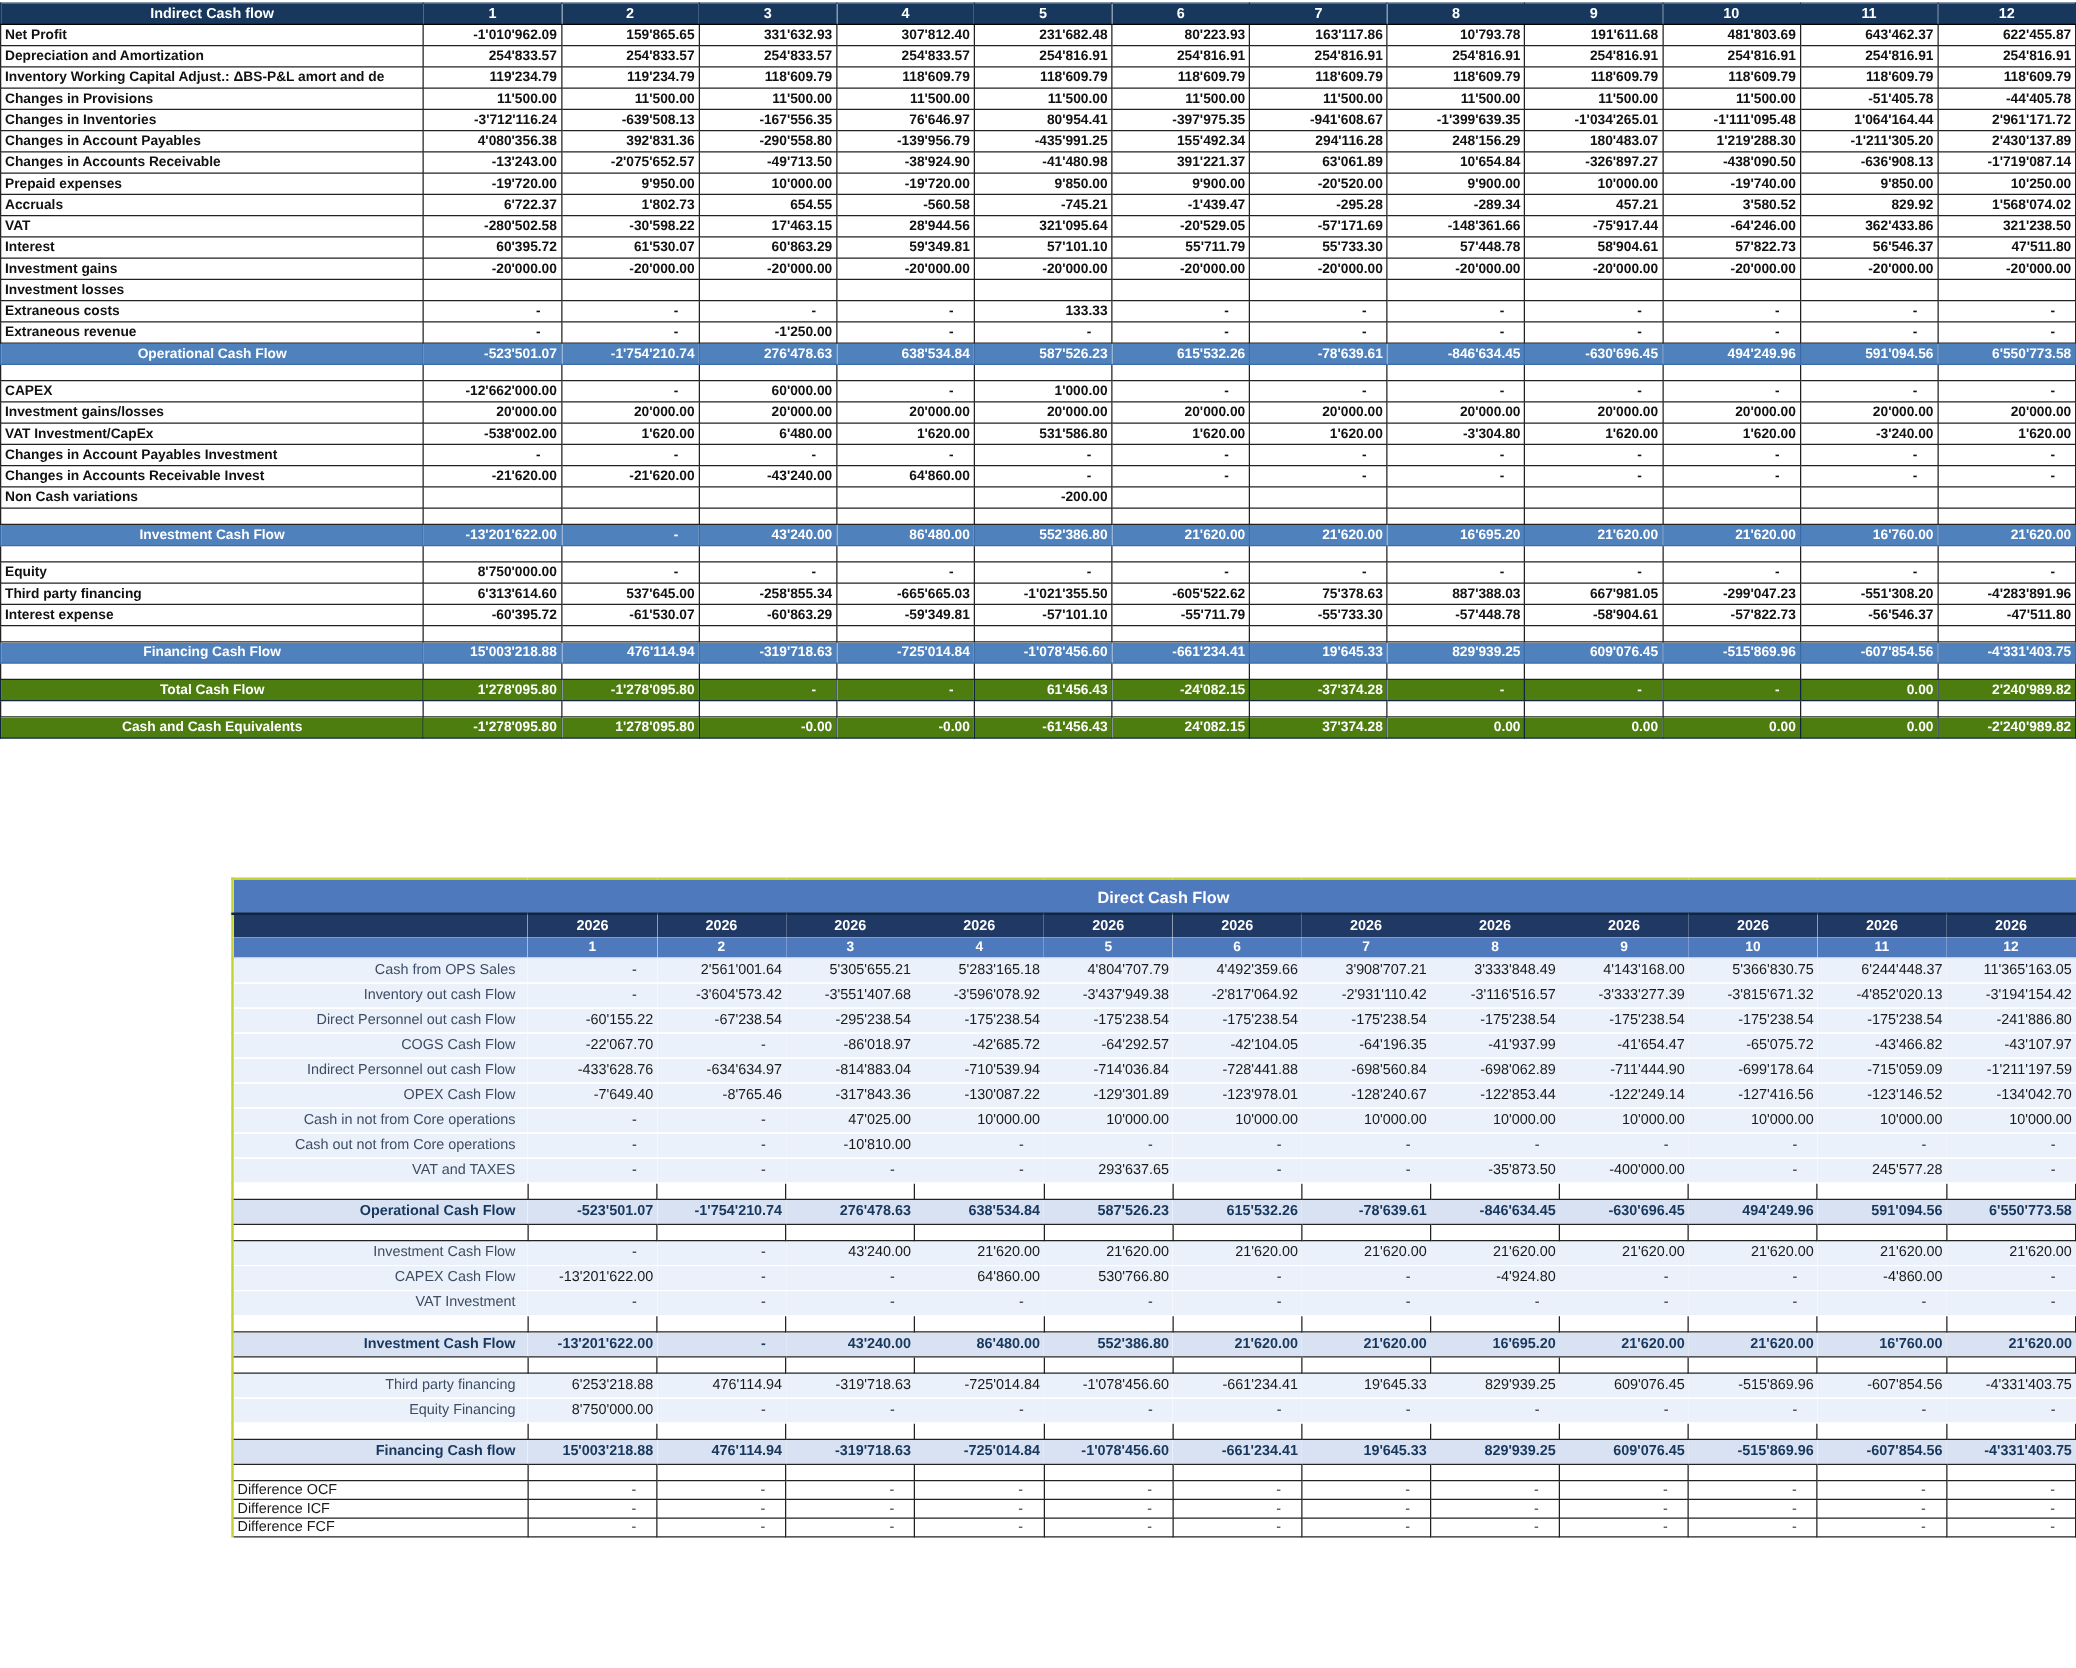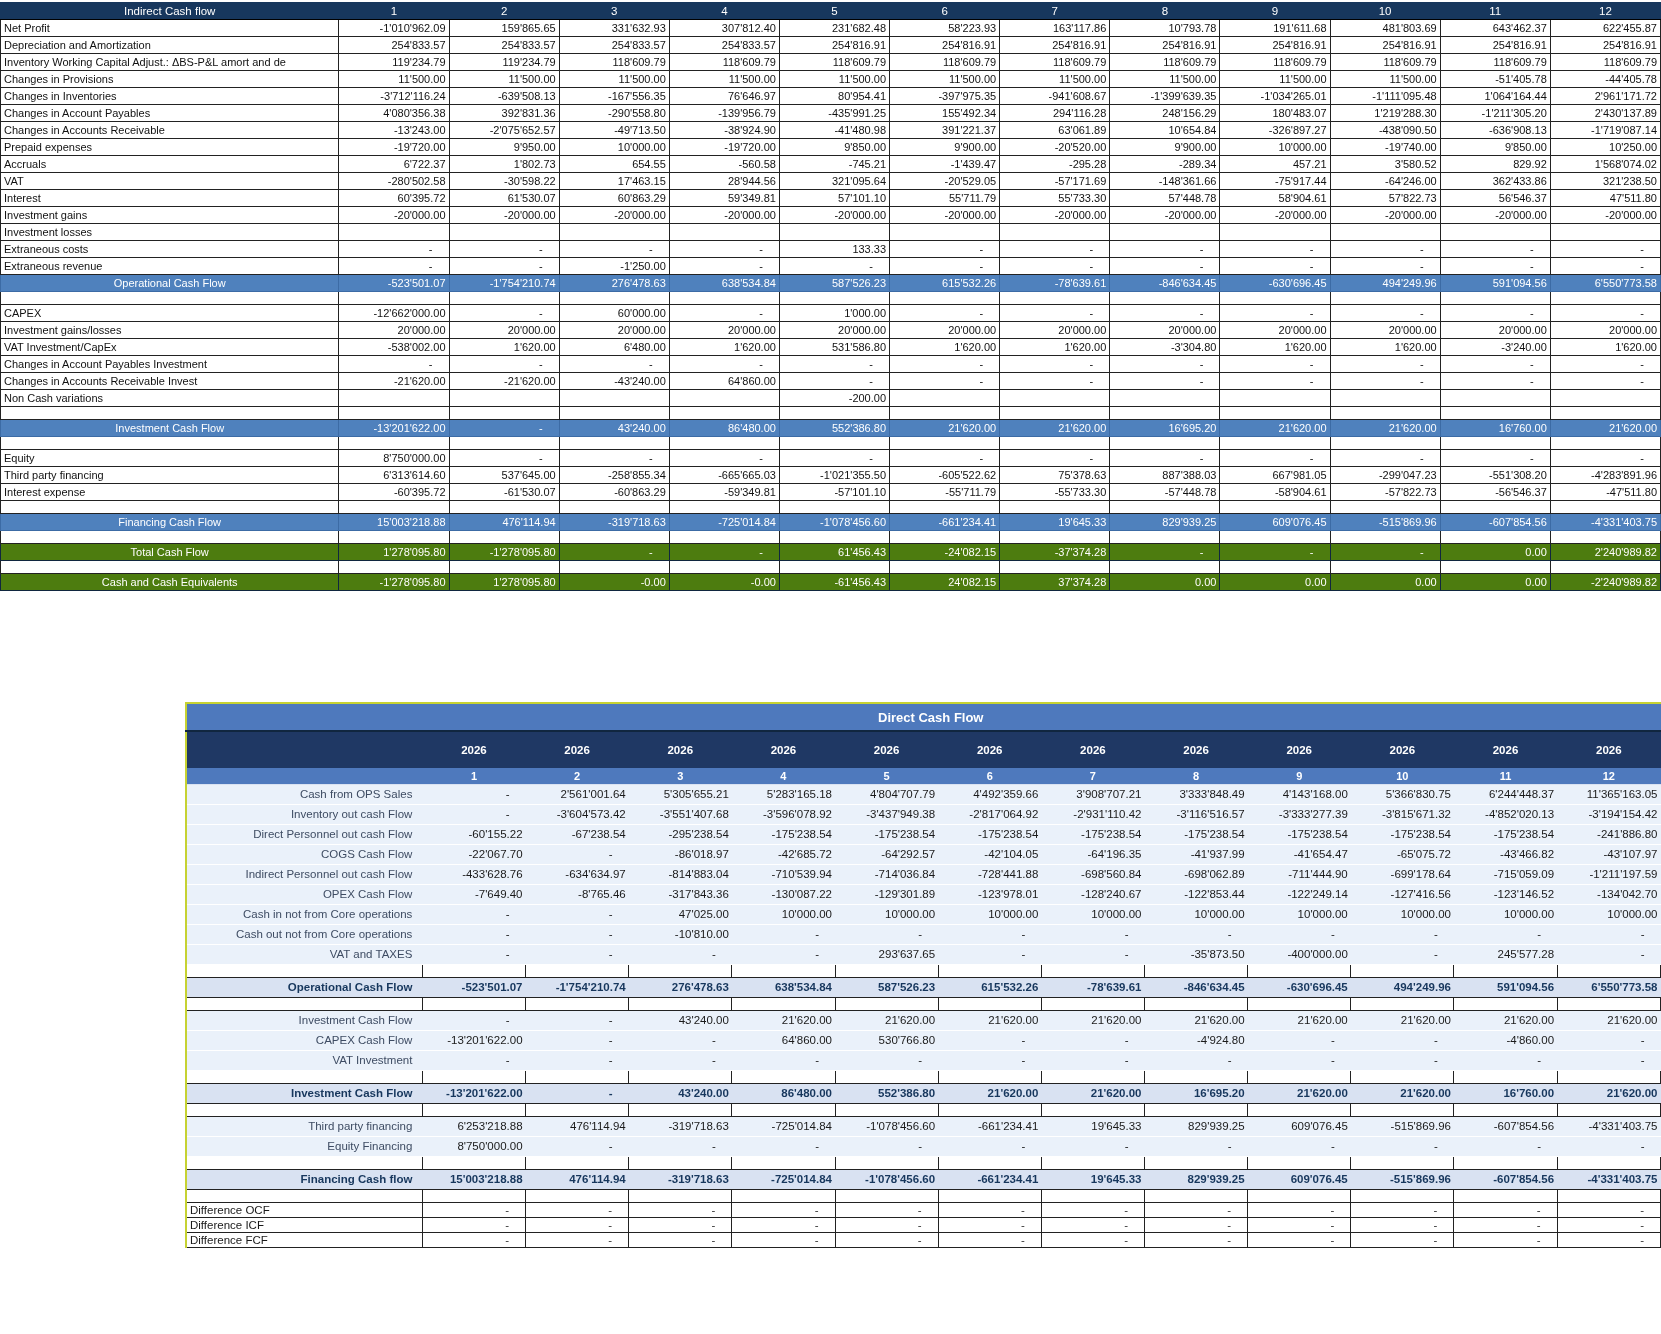--- a/index.html
+++ b/index.html
@@ -1,40 +1,40 @@
 <!DOCTYPE html>
 <html><head>
 <meta charset="utf-8">
 <style>
   html,body{margin:0;padding:0;background:#ffffff;}
   body{width:1661px;height:1334px;position:relative;font-family:"Liberation Sans",sans-serif;-webkit-font-smoothing:antialiased;}
   table{border-collapse:collapse;table-layout:fixed;}
   td{overflow:hidden;white-space:nowrap;padding:0 3px;box-sizing:border-box;}
 
   
-  #indirect{position:absolute;left:0;top:2px;width:1661px;font-size:11px;font-weight:normal;color:#111;}
+  #indirect{position:absolute;left:0;top:2px;width:1661px;font-size:11px;font-weight:bold;color:#111;}
   #indirect td{border:1px solid #222;height:17px;}
   #indirect .i-head td{background:#17375D;color:#fff;text-align:center;border-color:#17375D;border-bottom:1px solid #000;font-size:11.5px;}
   #indirect .i-data td{background:#fff;}
   #indirect .i-data td.lbl{text-align:left;}
   #indirect .i-data td.val{text-align:right;}
   #indirect .i-blank td{background:#fff;height:13px;}
   #indirect .i-section td{background:#4F81BD;color:#fff;border-color:#3c6ba5;}
   #indirect .i-section td.lbl{text-align:center;}
   #indirect .i-section td.val{text-align:right;}
   #indirect .i-total td{background:#4d7c0f;color:#fff;border-color:#10263f;}
   #indirect .i-total td.lbl{text-align:center;}
   #indirect .i-total td.val{text-align:right;}
   #indirect td.dash{padding-right:16px;}
 
   
   #direct{position:absolute;left:185px;top:702px;width:1476px;font-size:11.5px;color:#1a1a1a;border-top:2px solid #c6d232;border-left:2px solid #c6d232;}
   #direct td{height:20px;}
   #direct .d-title td{background:#4E79BD;color:#fff;font-weight:bold;text-align:center;font-size:13px;height:28px;border-bottom:2px solid #10263f;padding-left:17px;}
-  #direct .d-years td{background:#1F3864;color:#fff;font-weight:bold;text-align:center;height:37px;}
+  #direct .d-years td{background:#1F3864;color:#fff;font-weight:bold;text-align:center;height:19px;}
   #direct .d-months td{background:#4E79BD;color:#fff;font-weight:bold;text-align:center;height:16px;font-size:11px;border-bottom:1px solid #d9e2f2;}
   #direct .d-data td{background:#EAF1FA;border-bottom:1px solid #ffffff;}
   #direct .d-data td.lbl{text-align:right;color:#3e4c63;padding-right:10px;}
   #direct .d-data td.val{text-align:right;}
   #direct .d-blank td{background:#fff;border:1px solid #222;height:13px;}
   #direct .d-section td{background:#D9E2F2;color:#17375D;font-weight:bold;border-top:1px solid #222;border-bottom:1px solid #222;}
   #direct .d-section td.lbl{text-align:right;padding-right:10px;}
   #direct .d-section td.val{text-align:right;}
   #direct .d-diff td{background:#fff;border:1px solid #222;height:15px;}
   #direct .d-diff td.lbl{text-align:left;}
@@ -78,21 +78,21 @@
       </tr>
     </thead>
   <tbody>
       <tr class="i-data">
         <td class="lbl">Net Profit</td>
         <td class="val">-1'010'962.09</td>
         <td class="val">159'865.65</td>
         <td class="val">331'632.93</td>
         <td class="val">307'812.40</td>
         <td class="val">231'682.48</td>
-        <td class="val">58'223.93</td>
+        <td class="val">80'223.93</td>
         <td class="val">163'117.86</td>
         <td class="val">10'793.78</td>
         <td class="val">191'611.68</td>
         <td class="val">481'803.69</td>
         <td class="val">643'462.37</td>
         <td class="val">622'455.87</td>
       </tr>
       <tr class="i-data">
         <td class="lbl">Depreciation and Amortization</td>
         <td class="val">254'833.57</td>

